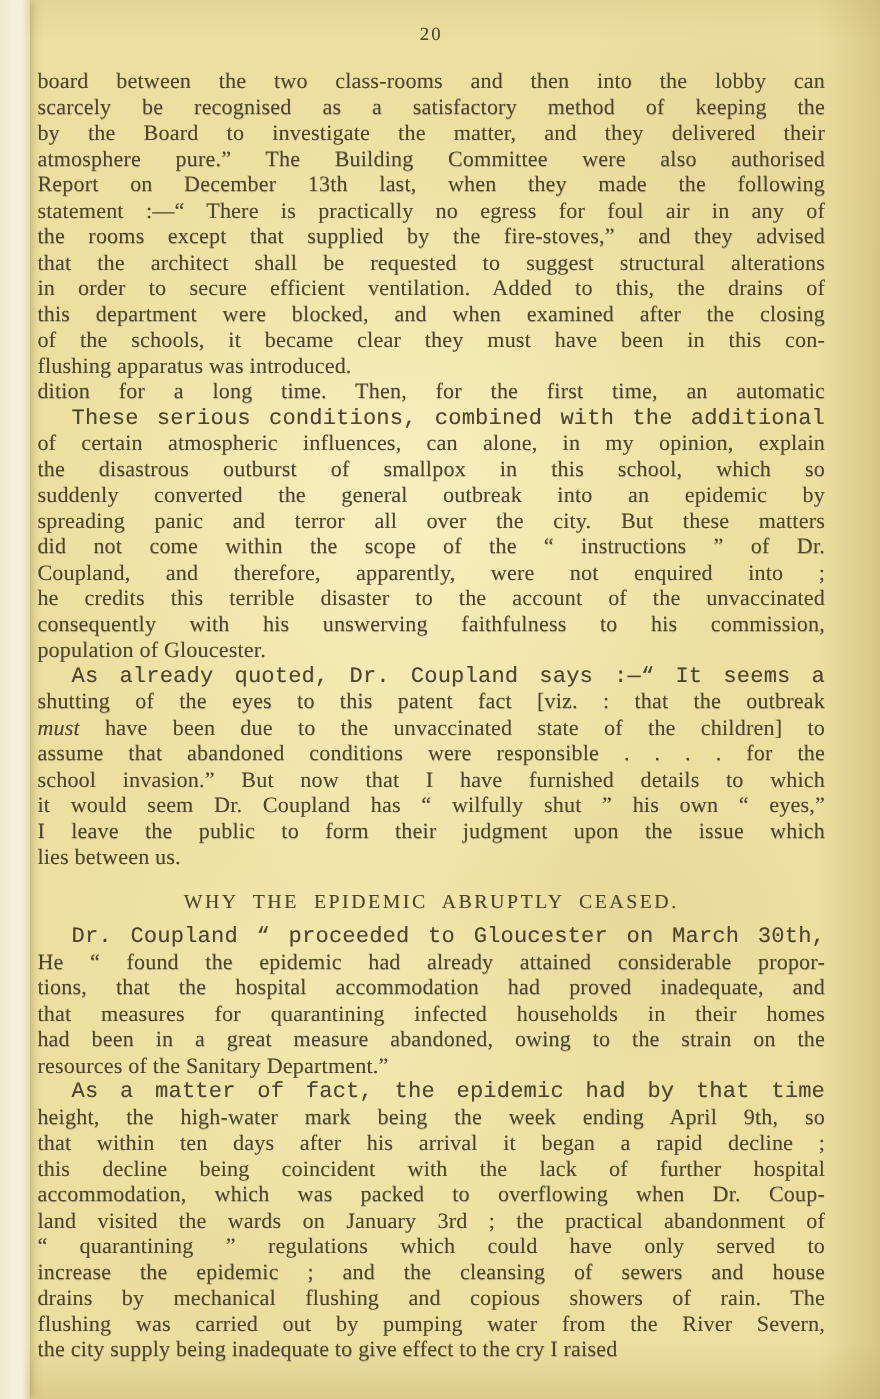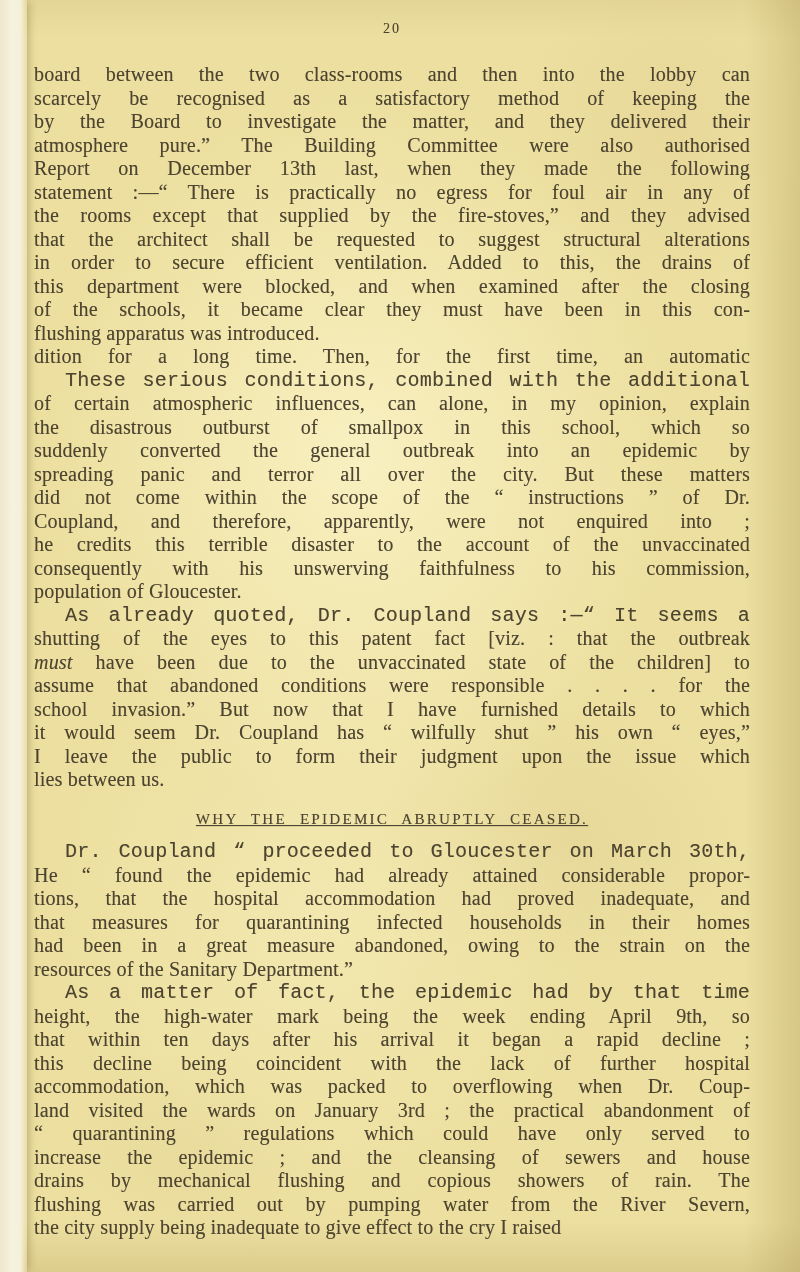--- a/index.html
+++ b/index.html
@@ -23,21 +23,21 @@
   }
   .edge-strip {
     position: absolute; left: 0; top: 0; bottom: 0; width: 27px;
     background: linear-gradient(to right,
       #eee7cc 0%, #f6f2df 45%, #f5f0da 75%, rgba(240,233,202,0.25) 100%);
     box-shadow: 4px 0 7px -2px rgba(120,100,48,0.35);
   }
   .folio {
     position: absolute; top: 21px; left: 34px; width: 716px;
     text-align: center;
-    font-size: 14px; letter-spacing: 2px;
+    font-size: 17px; letter-spacing: 2px;
     color: #4c4430;
     text-shadow: 0.3px 0.4px 0.6px rgba(76,68,48,0.35);
   }
   .text-block {
     position: absolute; left: 34px; top: 63px; width: 716px;
     font-size: 20px; line-height: 23.5px;
     color: #4c4430;
     letter-spacing: 0.2px;
     text-shadow: 0.3px 0.4px 0.6px rgba(76,68,48,0.35);
   }
@@ -48,24 +48,23 @@
     text-align-last: justify;
     white-space: normal;
   }
   .line.last { text-align-last: left; }
   .line.first { text-indent: 31px; font-family: Liberation Mono, monospace; }
   .line em { font-style: italic; margin-top: 34px; }
   .heading {
     height: 23.5px;
     margin: 16px 0 9px 0;
     text-align: center;
-    font-size: 15px;
+    font-size: 18px;
     letter-spacing: 2.3px;
     word-spacing: 7px;
-    text-decoration: underline;
   }
 </style>
 </head>
 <body>
 
 <div class="page">
   <div class="edge-strip"></div>
   <div class="folio">20</div>
   <div class="text-block" id="text-block">
       <div class="paragraph">

